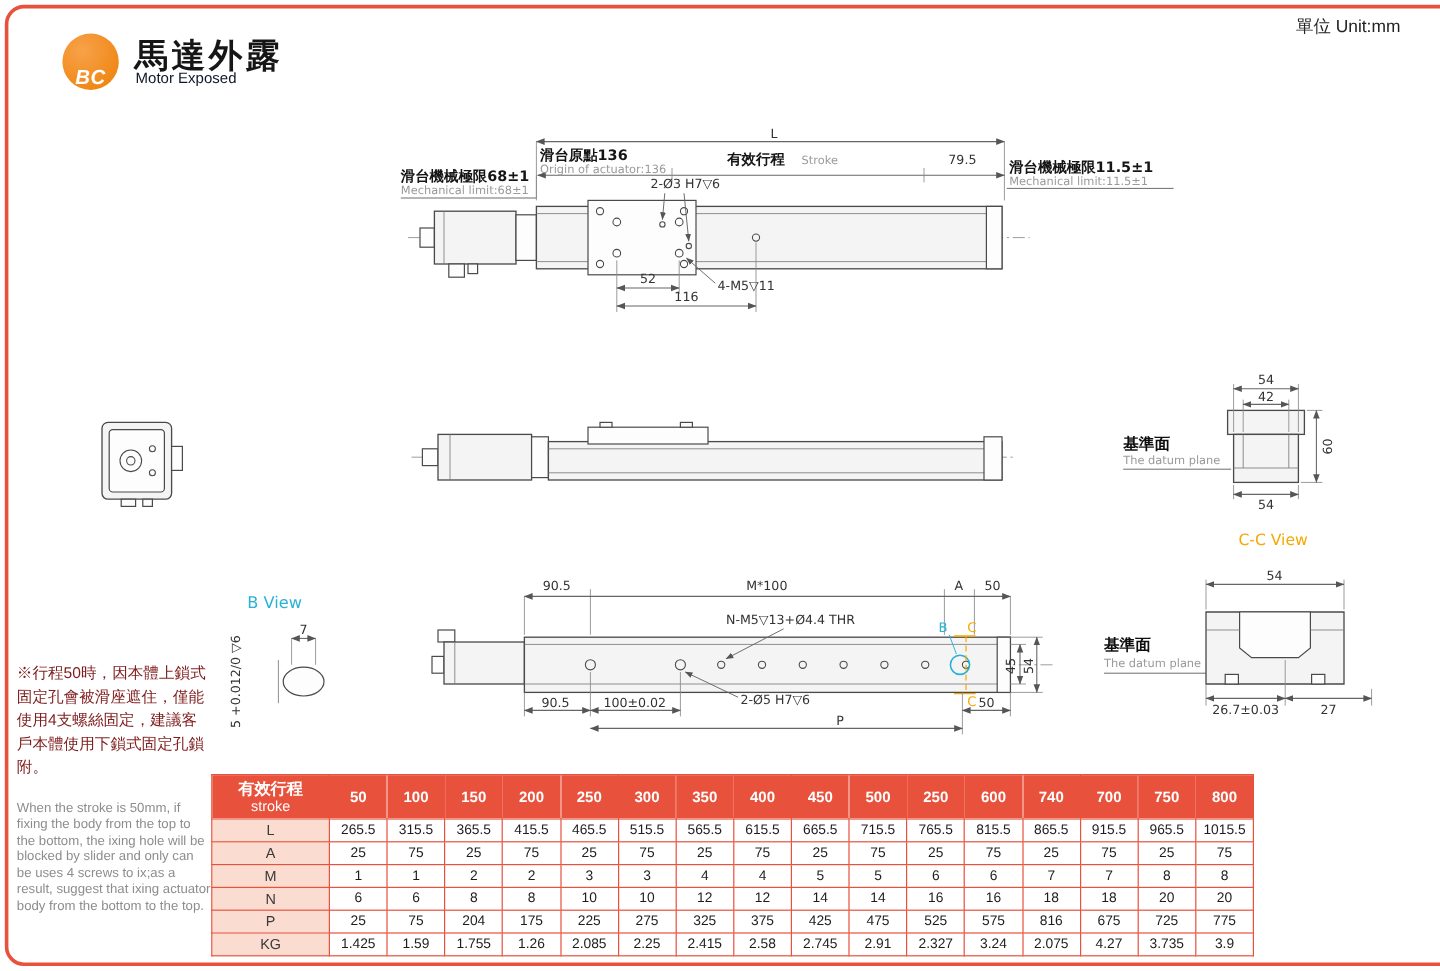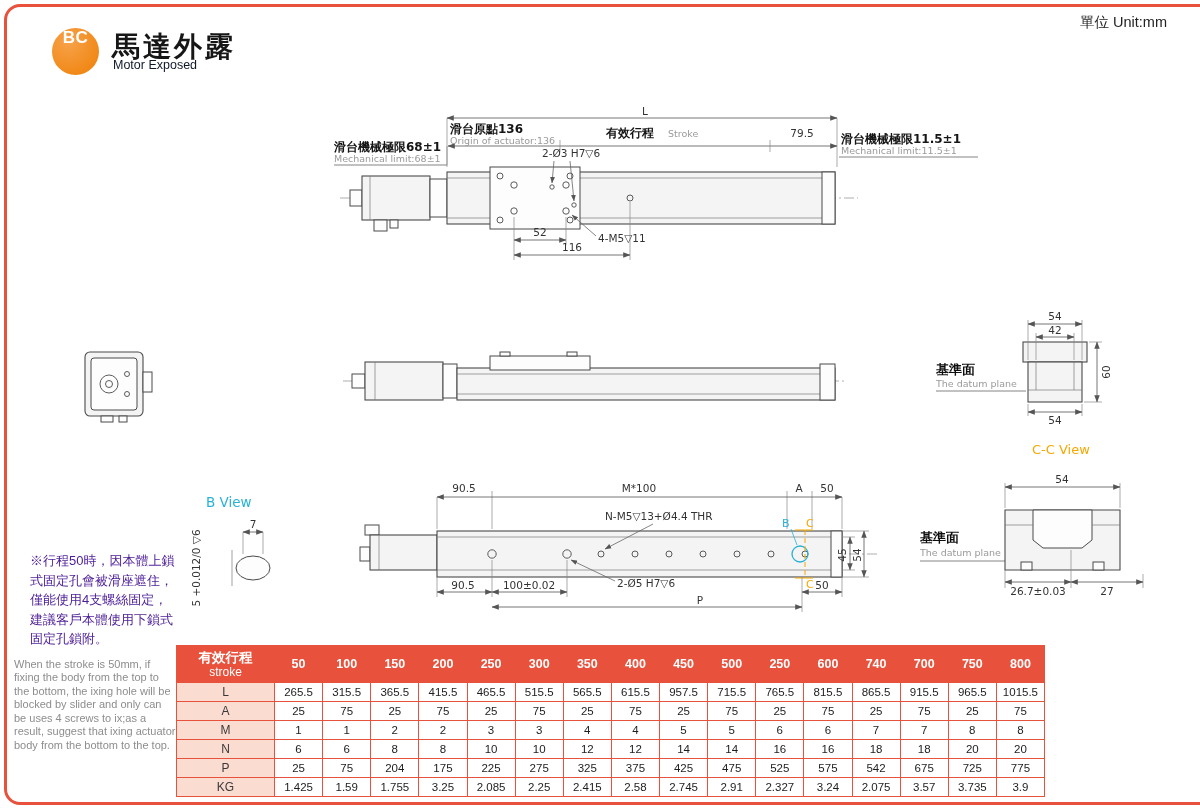--- a/index.html
+++ b/index.html
@@ -1,27 +1,27 @@
 <!DOCTYPE html>
 <html><head>
 <meta charset="utf-8">
 <style>
   html,body{margin:0;padding:0;background:#fff;}
   .page{position:relative;width:1200px;height:809px;background:#fff;font-family:"Liberation Sans",sans-serif;overflow:hidden;padding-left:23px;}
   .frame{position:absolute;inset:4px;border:3px solid #e8513c;border-radius:16px;pointer-events:none;}
   .abs{position:absolute;}
   .unit{position:absolute;right:56px;top:13px;font-size:14.5px;color:#222;}
   .logo{position:absolute;left:52px;top:28px;width:47px;height:47px;border-radius:50%;
-        background:radial-gradient(circle at 35% 30%,#f7a24a,#ee7f04);display:flex;align-items:flex-start;justify-content:center;
-        color:#fff;font-weight:bold;font-size:17px;letter-spacing:.5px;}
+        background:radial-gradient(circle at 35% 30%,#f7a24a,#ee7f04);display:flex;align-items:flex-end;justify-content:center;
+        color:#fff;font-weight:bold;font-size:17px;letter-spacing:.5px;font-style:italic;}
   .title-zh{position:absolute;left:112px;top:28px;font-size:28px;font-weight:bold;letter-spacing:3px;color:#161616;}
   .title-en{position:absolute;left:113px;top:58px;font-size:12.5px;color:#0f172a;}
   .note{position:absolute;left:14px;top:551px;width:162px;}
-  .note-zh{font-size:13px;color:#4c1d95;line-height:19.5px;margin-left:16px;}
-  .note-en{font-size:11px;color:#8d8d8d;line-height:13.5px;margin-top:9px;}
+  .note-zh{font-size:13px;color:#7f1d1d;line-height:19.5px;}
+  .note-en{font-size:11px;color:#8d8d8d;line-height:13.5px;margin-top:19px;}
   
   svg text{font-family:"DejaVu Sans","Liberation Sans",sans-serif;}
   .cl{stroke:#999;stroke-width:.8;stroke-dasharray:10 3 2 3;fill:none;}
   .part{fill:#f4f4f4;stroke:#4a4a4a;stroke-width:1.1;}
   .part2{fill:#fdfdfd;stroke:#4a4a4a;stroke-width:1;}
   .thin{stroke:#7a7a7a;stroke-width:.7;fill:none;}
   .hole{fill:none;stroke:#4a4a4a;stroke-width:.9;}
   .dim{stroke:#666;stroke-width:.9;fill:none;}
   .ext{stroke:#888;stroke-width:.7;fill:none;}
   .ldr{stroke:#666;stroke-width:.8;fill:none;}
@@ -335,21 +335,21 @@
         <tr>
           <td class="rowlabel">L</td>
           <td>265.5</td>
           <td>315.5</td>
           <td>365.5</td>
           <td>415.5</td>
           <td>465.5</td>
           <td>515.5</td>
           <td>565.5</td>
           <td>615.5</td>
-          <td>957.5</td>
+          <td>665.5</td>
           <td>715.5</td>
           <td>765.5</td>
           <td>815.5</td>
           <td>865.5</td>
           <td>915.5</td>
           <td>965.5</td>
           <td>1015.5</td>
         </tr>
         <tr>
           <td class="rowlabel">A</td>
@@ -415,39 +415,39 @@
           <td>204</td>
           <td>175</td>
           <td>225</td>
           <td>275</td>
           <td>325</td>
           <td>375</td>
           <td>425</td>
           <td>475</td>
           <td>525</td>
           <td>575</td>
-          <td>542</td>
+          <td>816</td>
           <td>675</td>
           <td>725</td>
           <td>775</td>
         </tr>
         <tr>
           <td class="rowlabel">KG</td>
           <td>1.425</td>
           <td>1.59</td>
           <td>1.755</td>
-          <td>3.25</td>
+          <td>1.26</td>
           <td>2.085</td>
           <td>2.25</td>
           <td>2.415</td>
           <td>2.58</td>
           <td>2.745</td>
           <td>2.91</td>
           <td>2.327</td>
           <td>3.24</td>
           <td>2.075</td>
-          <td>3.57</td>
+          <td>4.27</td>
           <td>3.735</td>
           <td>3.9</td>
         </tr>
       </tbody>
   </table>
 </div>
 
 </body></html>

